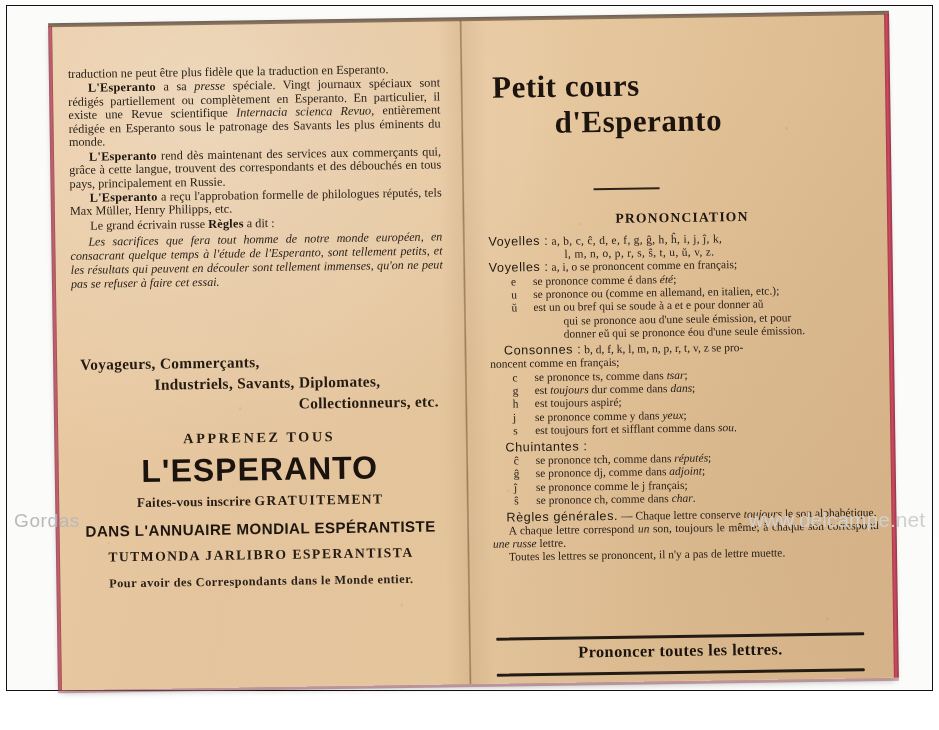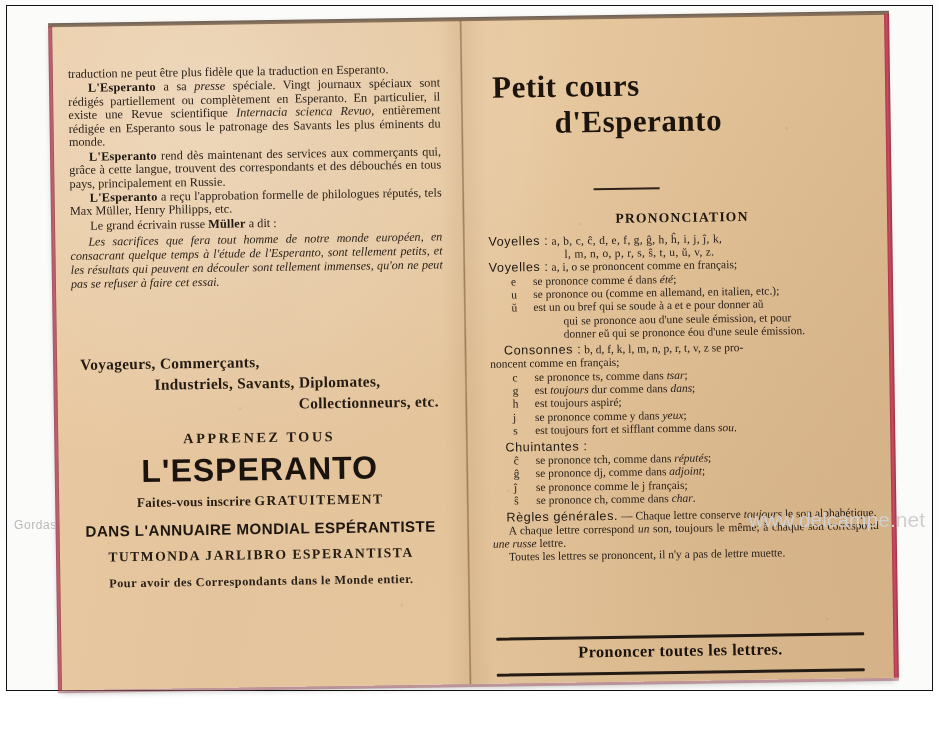--- a/index.html
+++ b/index.html
@@ -287,21 +287,21 @@
   }
 
   
   .wm {
     position:absolute;
     bottom: 6px;
     font-family: "Liberation Sans", sans-serif;
     color:#b9b9b9;
     letter-spacing: .6px;
   }
-  .wm-left  { left: 14px;  font-size: 12px; }
+  .wm-left  { left: 14px;  font-size: 19px; }
   .wm-right { right: 14px; font-size: 21px; color:#cfcfcf; letter-spacing: 0px; }
 </style>
 </head>
 <body>
 
 <div id="scene">
 
   <div class="scan-frame"></div>
 
   <div class="booklet-wrap">
@@ -318,21 +318,21 @@
       <div class="col lp-body">
 
         <p><span>traduction ne peut être plus fidèle que la traduction en Esperanto.</span></p>
 
         <p class="indent"><span class="bold-esp">L'Esperanto</span><span> a sa </span><span class="ital">presse</span><span> spéciale. Vingt journaux spéciaux sont rédigés partiellement ou complètement en Esperanto. En particulier, il existe une Revue scientifique </span><span class="ital">Internacia scienca Revuo</span><span>, entièrement rédigée en Esperanto sous le patronage des Savants les plus éminents du monde.</span></p>
 
         <p class="indent"><span class="bold-esp">L'Esperanto</span><span> rend dès maintenant des services aux commerçants qui, grâce à cette langue, trouvent des correspondants et des débouchés en tous pays, principalement en Russie.</span></p>
 
         <p class="indent"><span class="bold-esp">L'Esperanto</span><span> a reçu l'approbation formelle de philologues réputés, tels Max Müller, Henry Philipps, etc.</span></p>
 
-        <p class="indent"><span>Le grand écrivain russe </span><span class="bold-esp">Müller</span><span> a dit :</span></p>
+        <p class="indent"><span>Le grand écrivain russe </span><span class="bold-esp">Règles</span><span> a dit :</span></p>
 
         <div class="quote-block">Les sacrifices que fera tout homme de notre monde européen, en consacrant quelque temps à l'étude de l'Esperanto, sont tellement petits, et les résultats qui peuvent en découler sont tellement immenses, qu'on ne peut pas se refuser à faire cet essai.</div>
       </div>
 
       <div class="col advert">
         <div class="adv-line adv-l1">Voyageurs,  Commerçants,</div>
         <div class="adv-line adv-l2">Industriels, Savants, Diplomates,</div>
         <div class="adv-line adv-l3">Collectionneurs,  etc.</div>
 
         <div class="adv-apprenez">APPRENEZ  TOUS</div>

